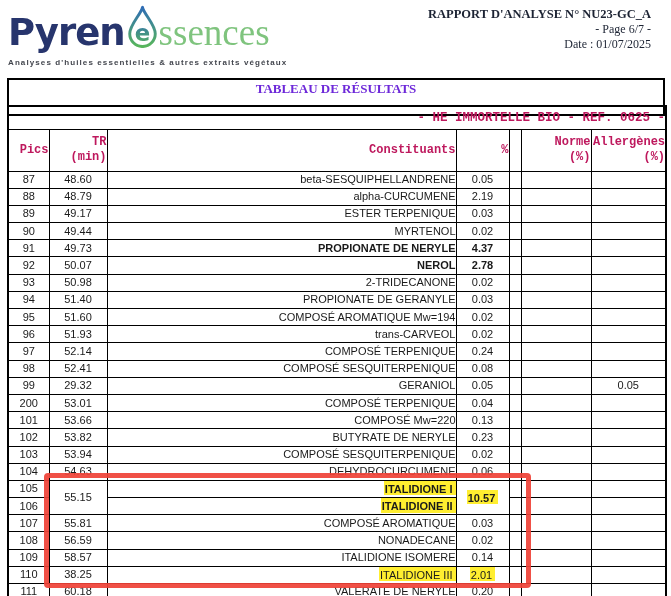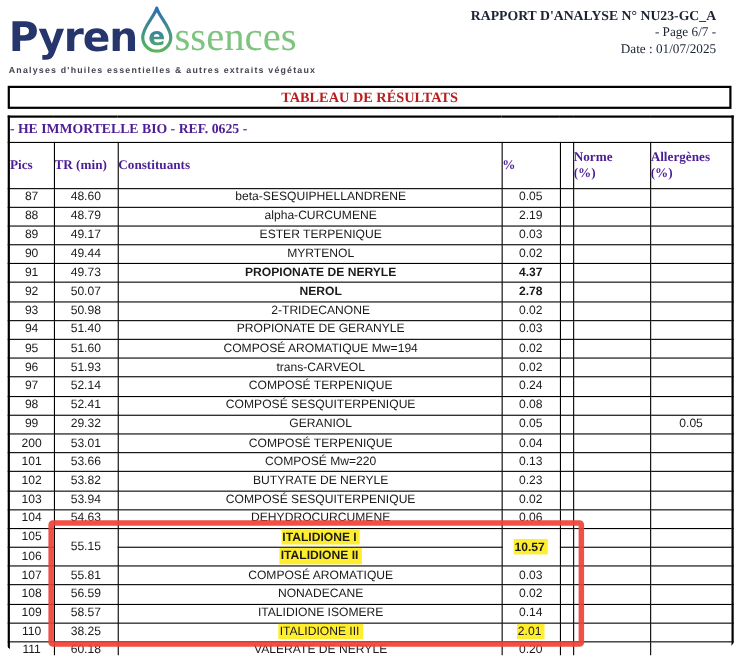--- a/index.html
+++ b/index.html
@@ -1,19 +1,19 @@
 <!DOCTYPE html>
 <html><head>
 <meta charset="utf-8">
 <style>
   * { margin:0; padding:0; box-sizing:border-box; }
   html,body { background:#fff; }
   #page {
     position:relative; width:671px; height:596px; overflow:hidden;
-    background:#fff; font-family:"Liberation Sans", sans-serif; color:#111;border-radius:25px;
+    background:#fff; font-family:"Liberation Sans", sans-serif; color:#111;
   }
 
   
   .logo { position:absolute; left:8px; top:5px; }
   .logo-line { display:flex; align-items:flex-end; }
   .logo-pyren {
     font-family:"DejaVu Sans", sans-serif; font-weight:bold;
     font-size:37px; letter-spacing:-1px; color:#27356d; line-height:1;
   }
   .logo-drop { margin:0 1px -1px 2px; }
@@ -27,47 +27,47 @@
   }
   .report-meta {
     position:absolute; right:20px; top:7px; text-align:right;
     font-family:"Liberation Serif", serif; font-size:12px; color:#1c2333;
     line-height:1.22;
   }
   .report-meta .r-title { font-weight:bold; font-size:12.5px;text-align:center; }
 
   
   .title-box {
-    position:absolute; left:7px; top:78px; width:658px; height:21px;
+    position:absolute; left:7px; top:78px; width:658px; height:38px;
     border:2.5px solid #000; text-align:center;
     font-family:"Liberation Serif", serif; font-weight:bold; font-size:13px;
-    line-height:18px; color:#b91c1c;
+    line-height:18px; color:#6d28d9;
   }
 
   
   table.results {
     position:absolute; left:7px; top:105px; width:658px;
     border-collapse:collapse; table-layout:fixed;
     border:2.5px solid #000;
   }
   table.results th, table.results td {
     border:1.5px solid #000; overflow:hidden;
   }
   thead th {
-    font-family:Liberation Serif, serif; font-weight:bold; color:#4c1d95;
-    text-align:left; white-space:pre-line;
+    font-family:Liberation Mono, monospace; font-weight:bold; color:#be185d;
+    text-align:right; white-space:pre-line;
   }
   th.subtitle { height:23px; font-size:12.5px; }
   tr.colhead th { height:42px; font-size:12px; line-height:1.25; }
   tbody td {
     height:17.2px; font-size:11px; color:#1a1a1a; line-height:1;
     background:#fff;
   }
   td.c { text-align:center; }
-  td.n { text-align:center; padding-left:20px; }
+  td.n { text-align:right; padding-left:20px; }
   .b { font-weight:bold; }
   .hl { background:var(--hl,#ffee30); padding:1.5px 3px 1px 1px; }
 
   
   #redbox {
     position:absolute; left:44px; width:487px;
     border:5px solid #ef4136; border-radius:4px;
     pointer-events:none; z-index:5; opacity:.92;
   }
 </style>

